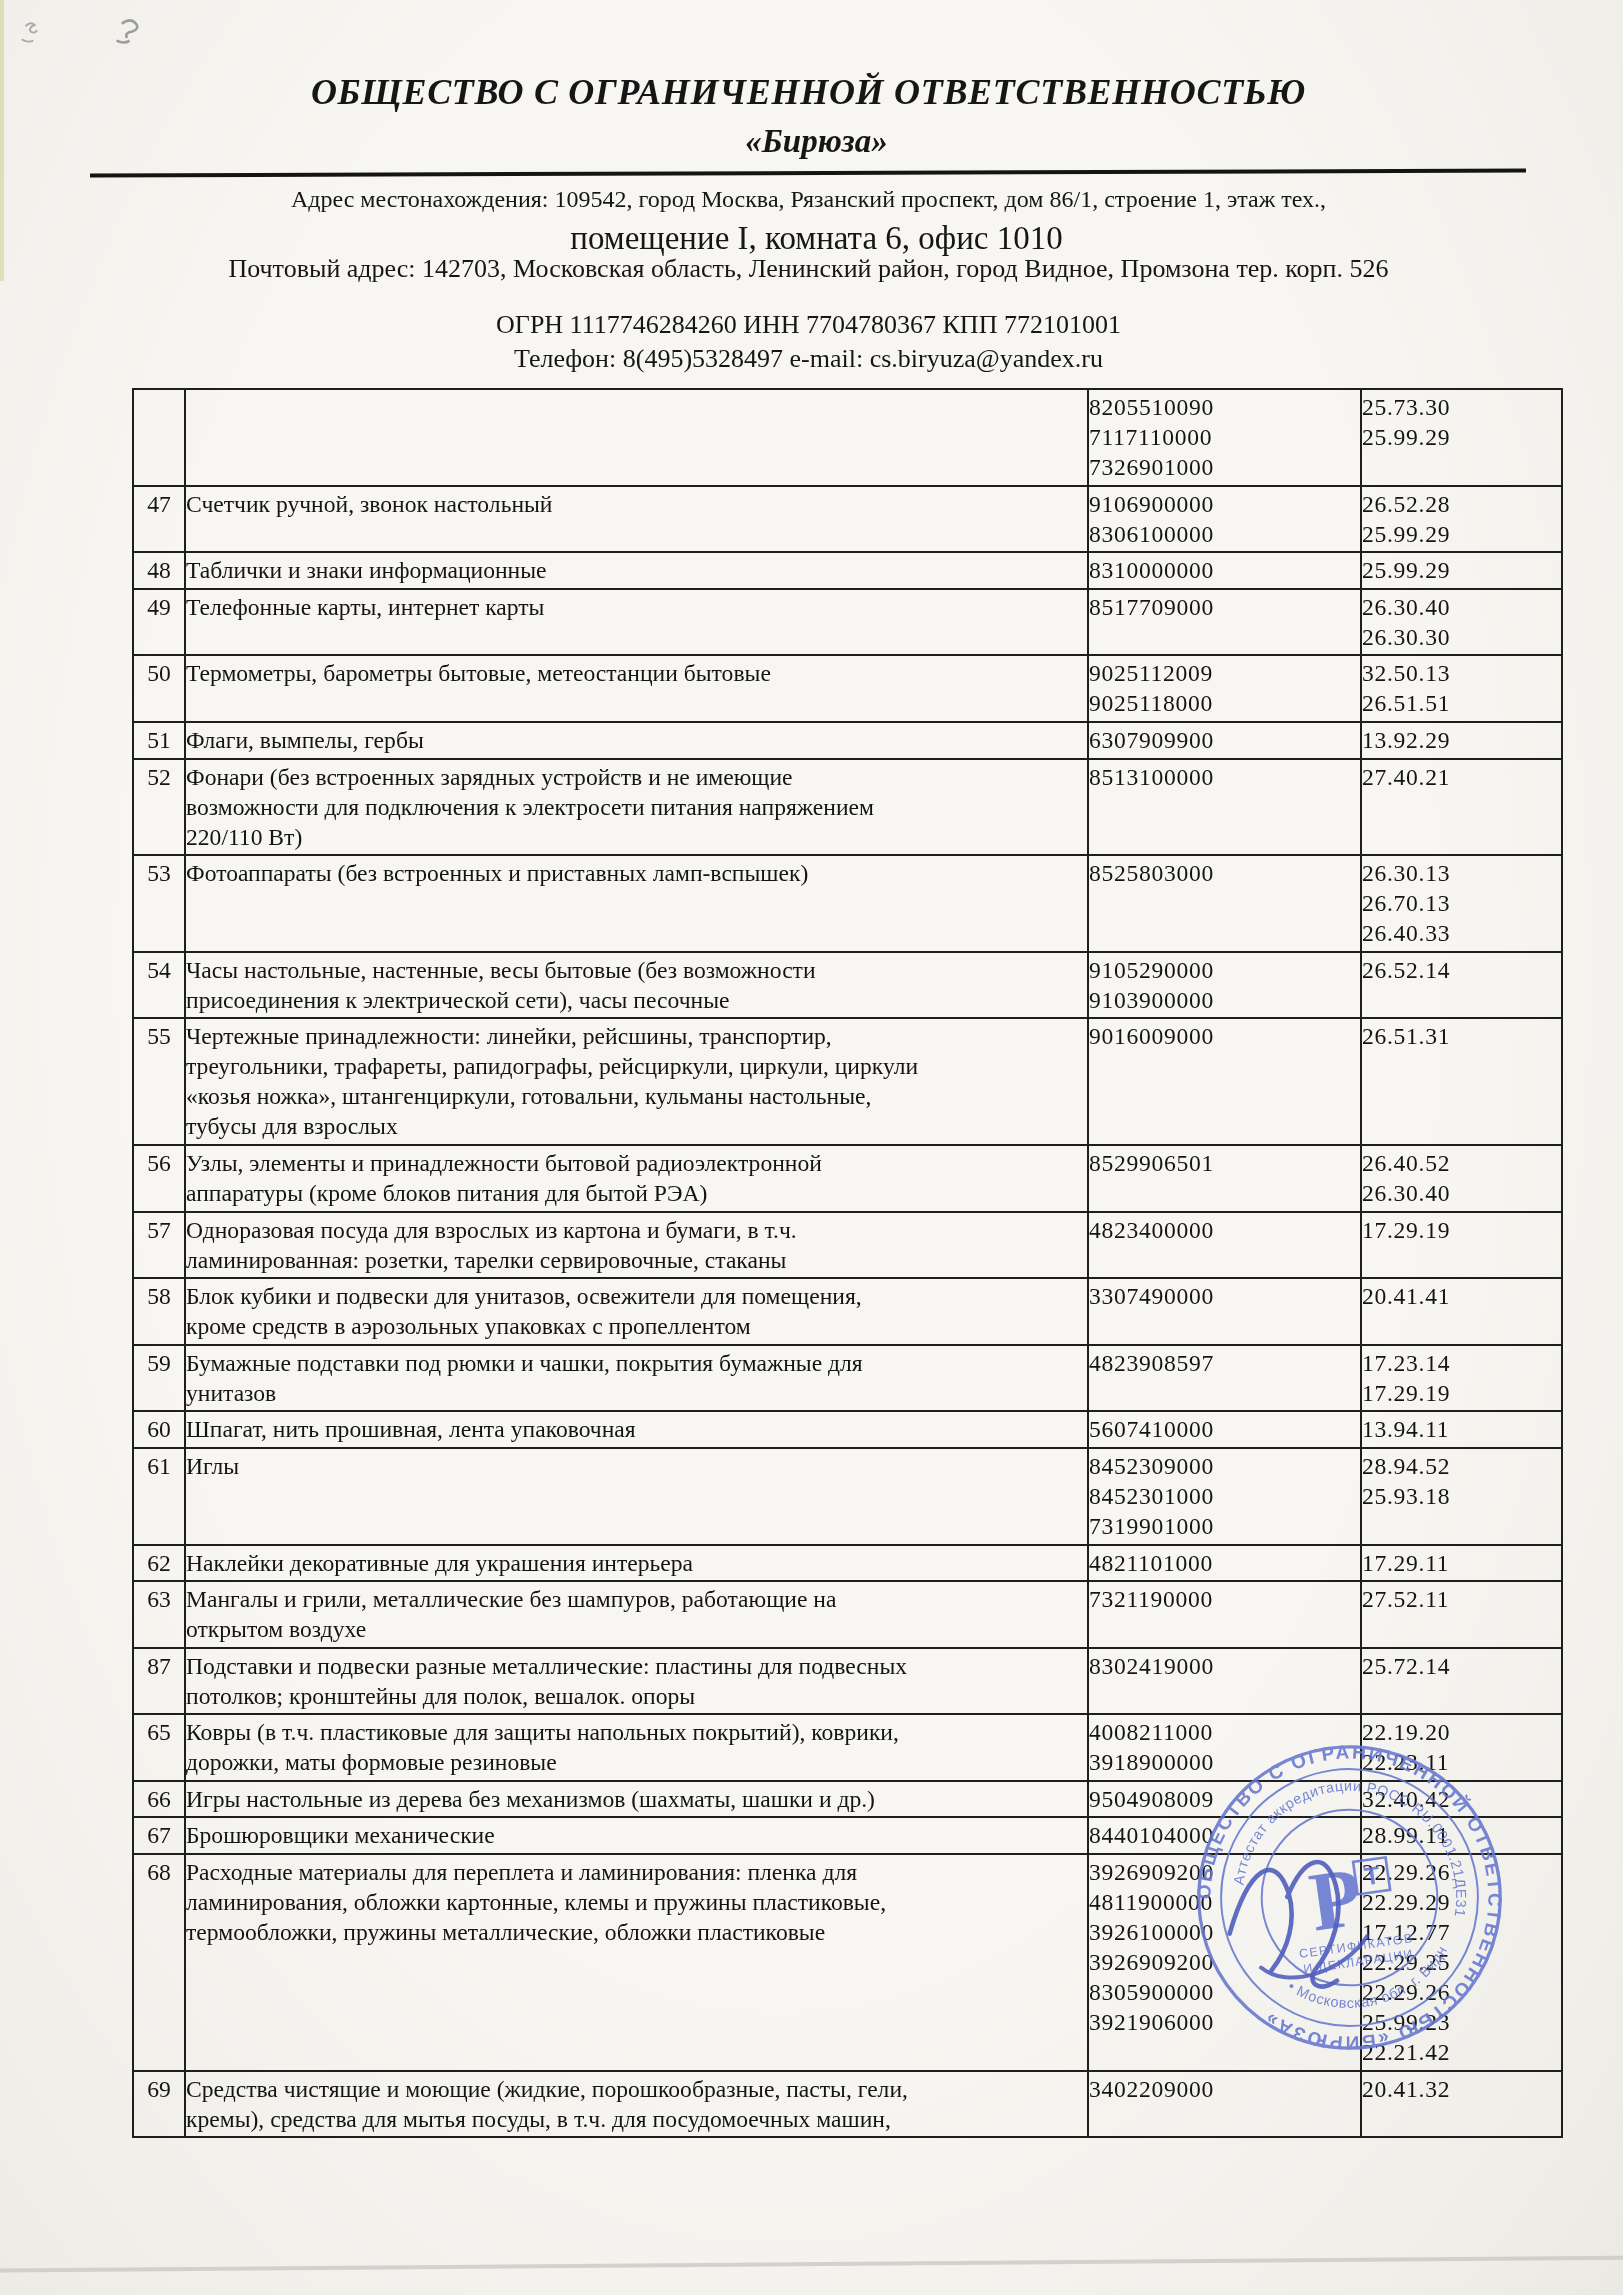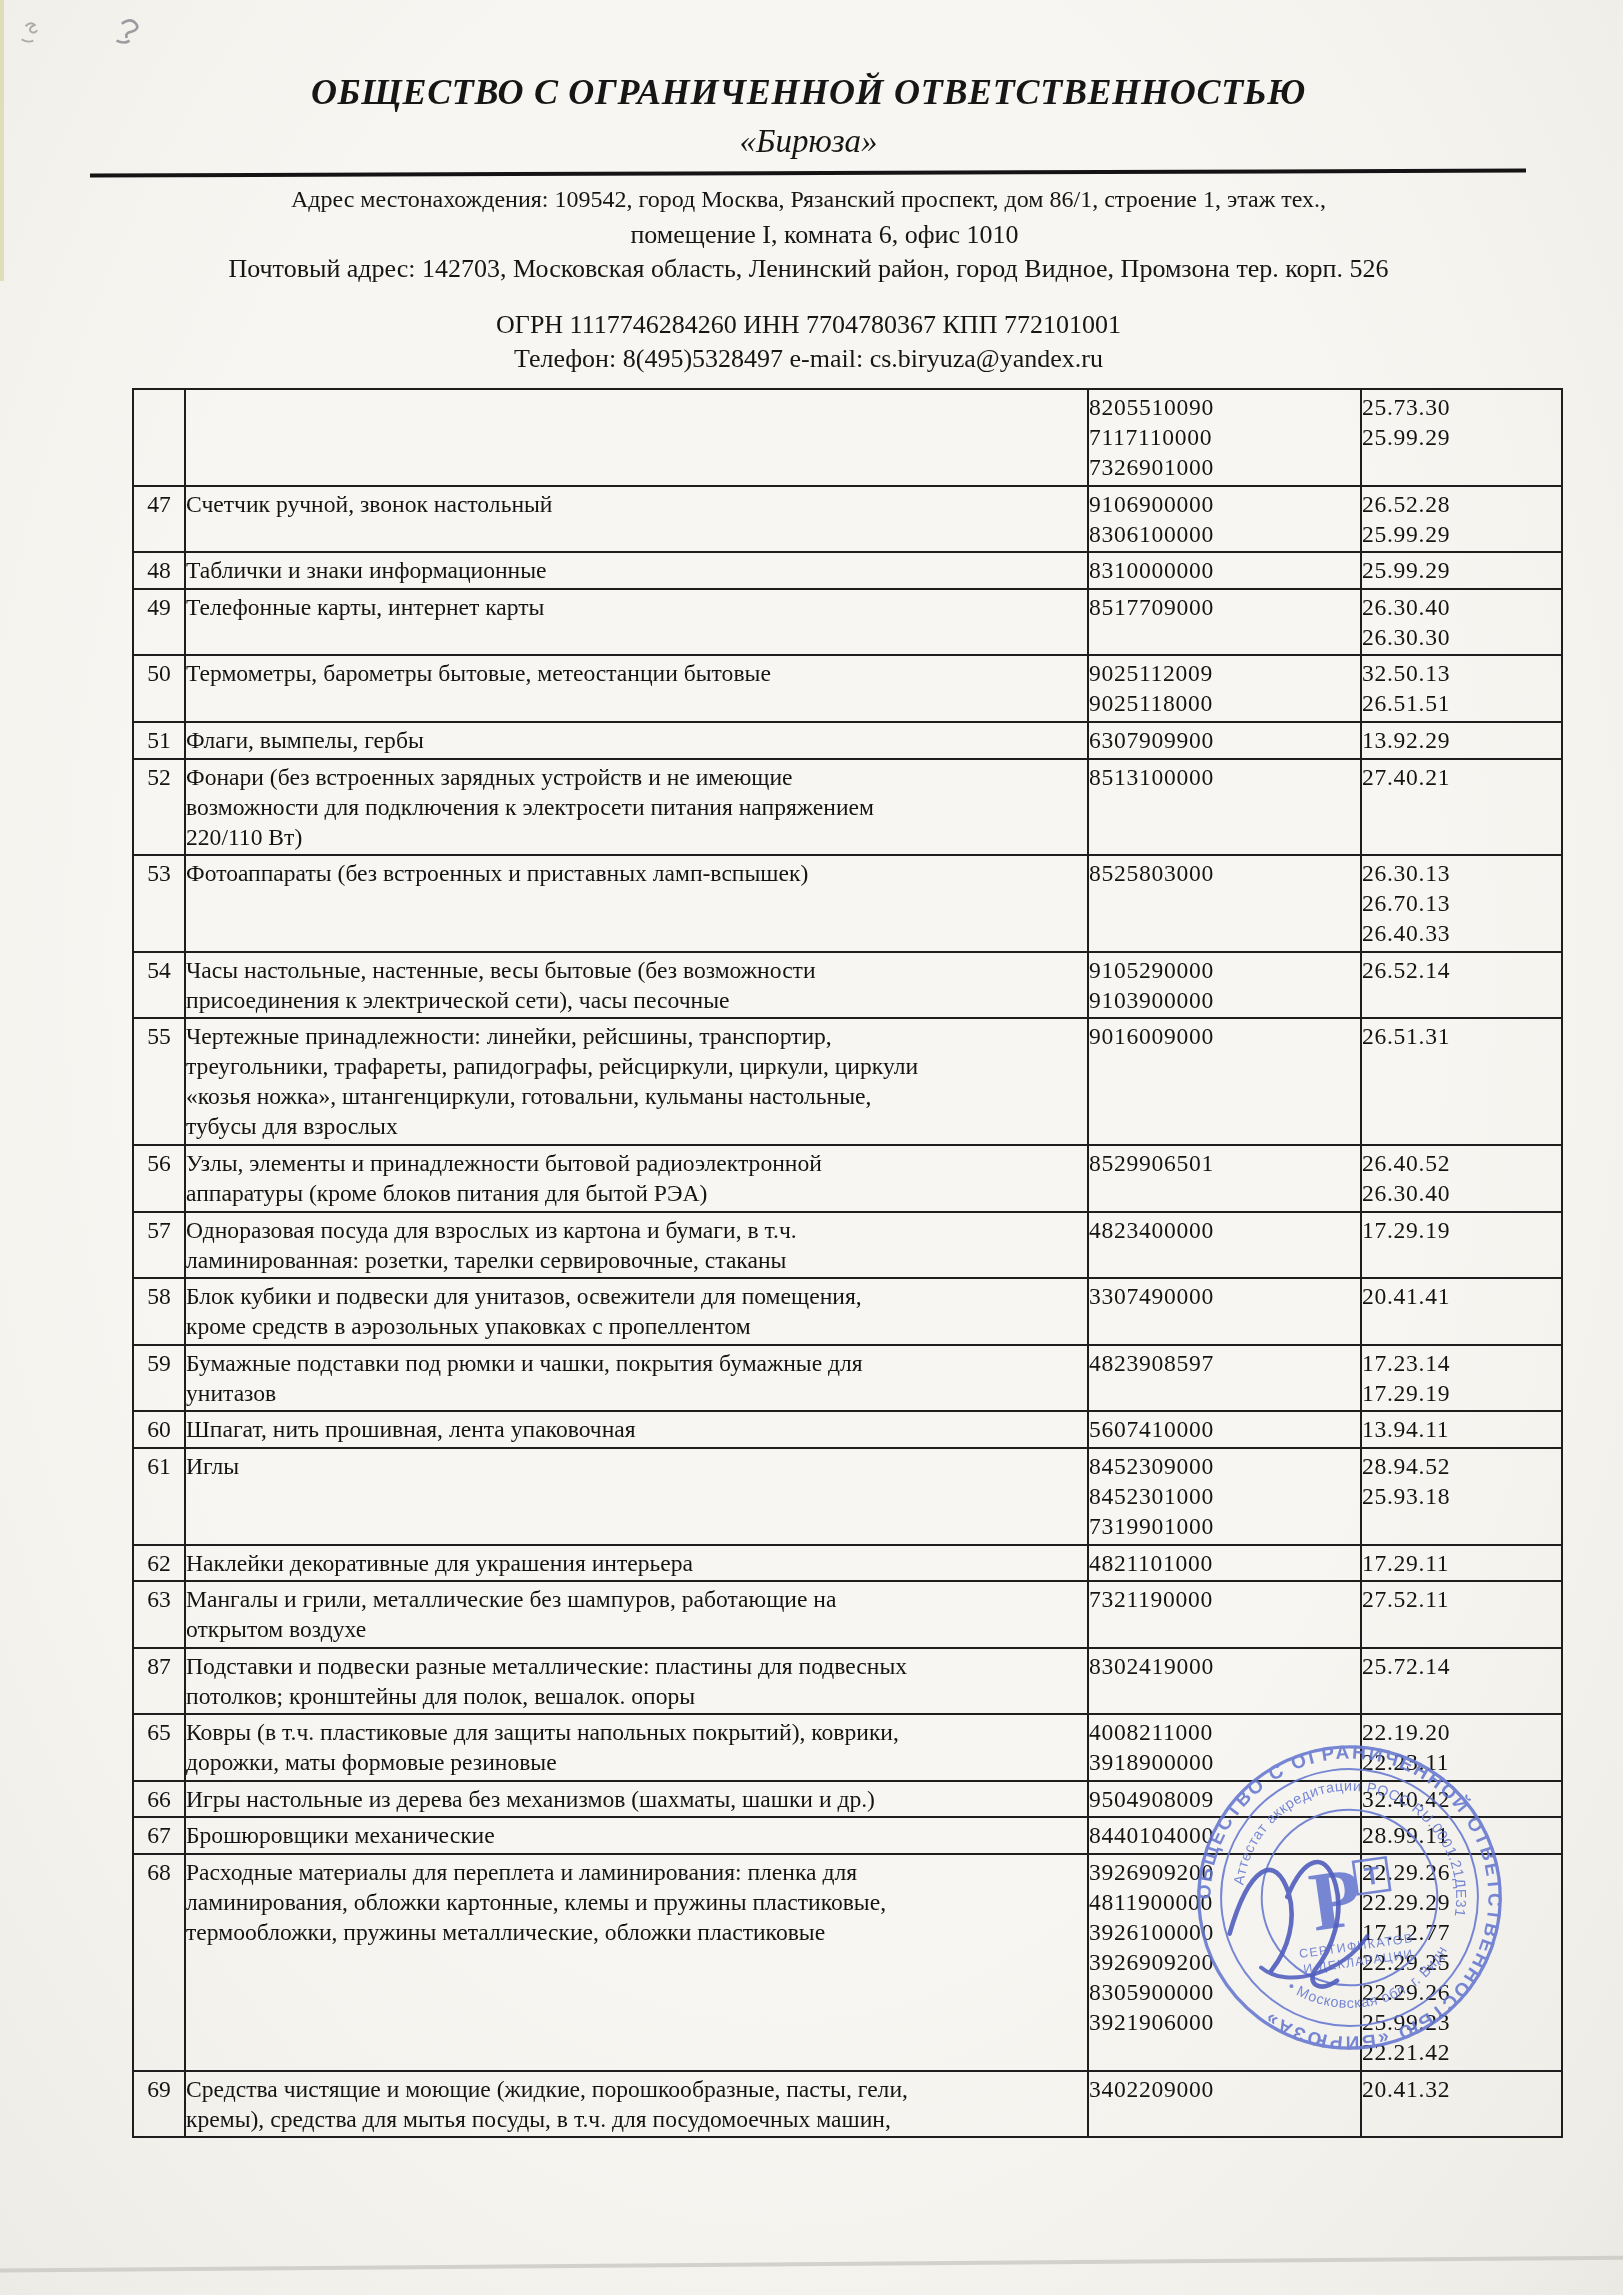--- a/index.html
+++ b/index.html
@@ -13,24 +13,24 @@
     overflow:hidden;
   }
   
   .edge-sliver{position:absolute;left:0;top:0;width:3.9px;height:281px;background:#cdd08e;opacity:.55;}
   .bottom-shadow{position:absolute;left:-13px;top:2262px;width:1675px;height:3.9px;background:#c7c6bf;opacity:.75;transform:rotate(-0.45deg);}
   .corner-marks{position:absolute;left:11.8px;top:11.8px;}
 
   
   .header-block{position:absolute;left:92px;top:0;width:1433px;text-align:center;}
   .title1{position:absolute;left:0;top:71px;width:100%;font-size:36px;font-weight:bold;font-style:italic;letter-spacing:0.7px;white-space:nowrap;}
-  .title2{position:absolute;left:0;top:123px;width:100%;font-size:33px;font-weight:normal;font-style:italic;}
+  .title2{position:absolute;left:8px;top:123px;width:100%;font-size:33px;font-weight:bold;font-style:italic;}
   .rule{position:absolute;left:90px;top:171px;width:1436px;height:3.9px;background:#141414;transform:rotate(-0.2deg);}
   .addr1{position:absolute;left:0;top:186px;width:100%;font-size:24px;}
-  .addr2{position:absolute;left:16px;top:220px;width:100%;font-size:26px;font-family:Liberation Serif, serif;}
+  .addr2{position:absolute;left:8px;top:220px;width:100%;font-size:33px;font-family:Liberation Serif, serif;}
   .addr3{position:absolute;left:0;top:254px;width:100%;font-size:26px;}
   .ogrn {position:absolute;left:0;top:310px;width:100%;font-size:26px;}
   .phone{position:absolute;left:0;top:344px;width:100%;font-size:26px;}
 
   
   table.doc{
     position:absolute;left:92px;top:388px;width:1429px;
     border-collapse:collapse;table-layout:fixed;margin-left:40px;
   }
   table.doc td{

